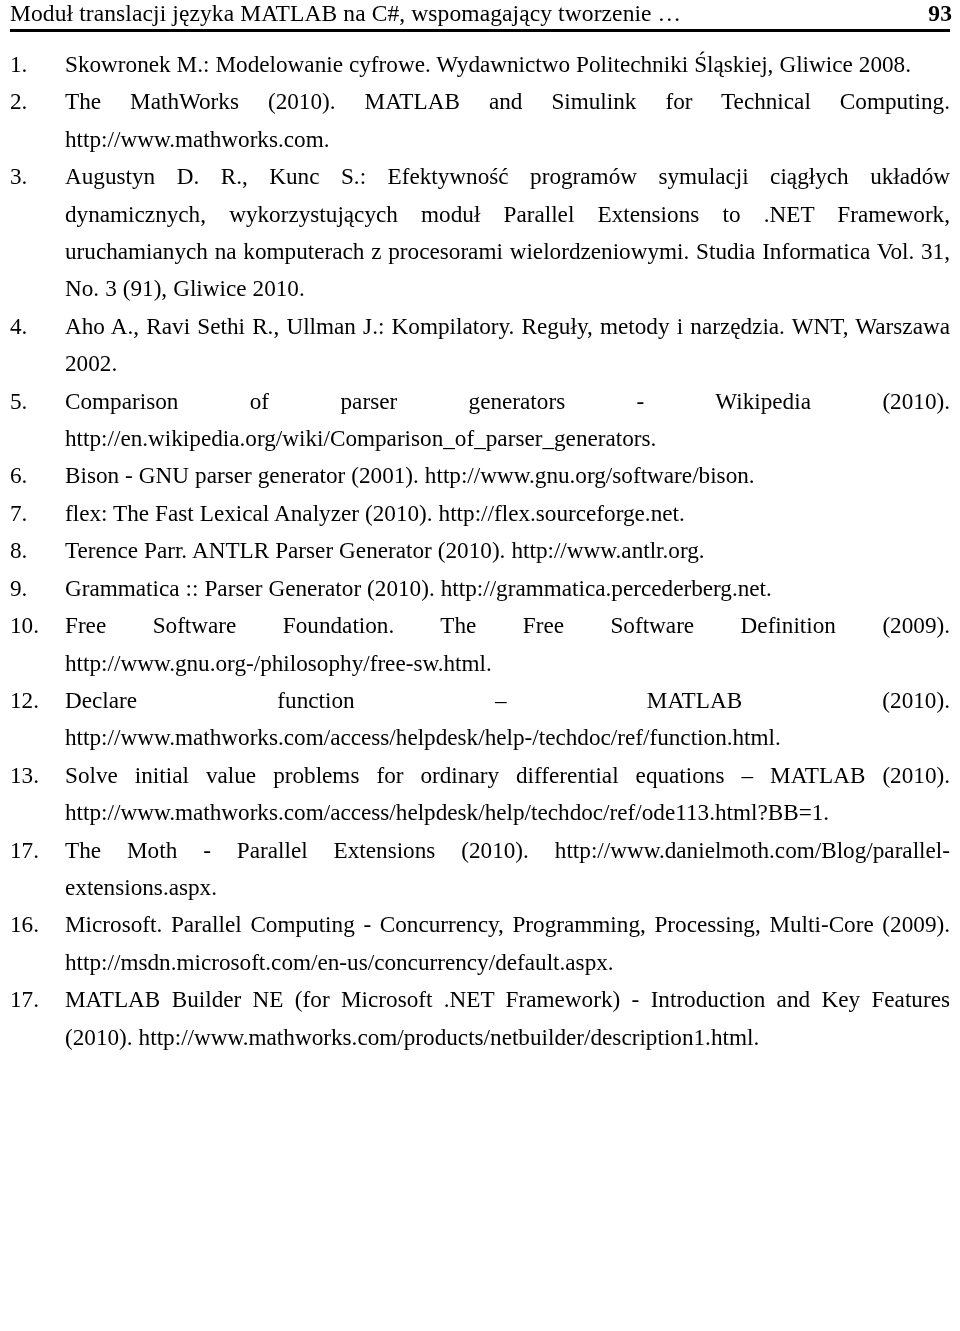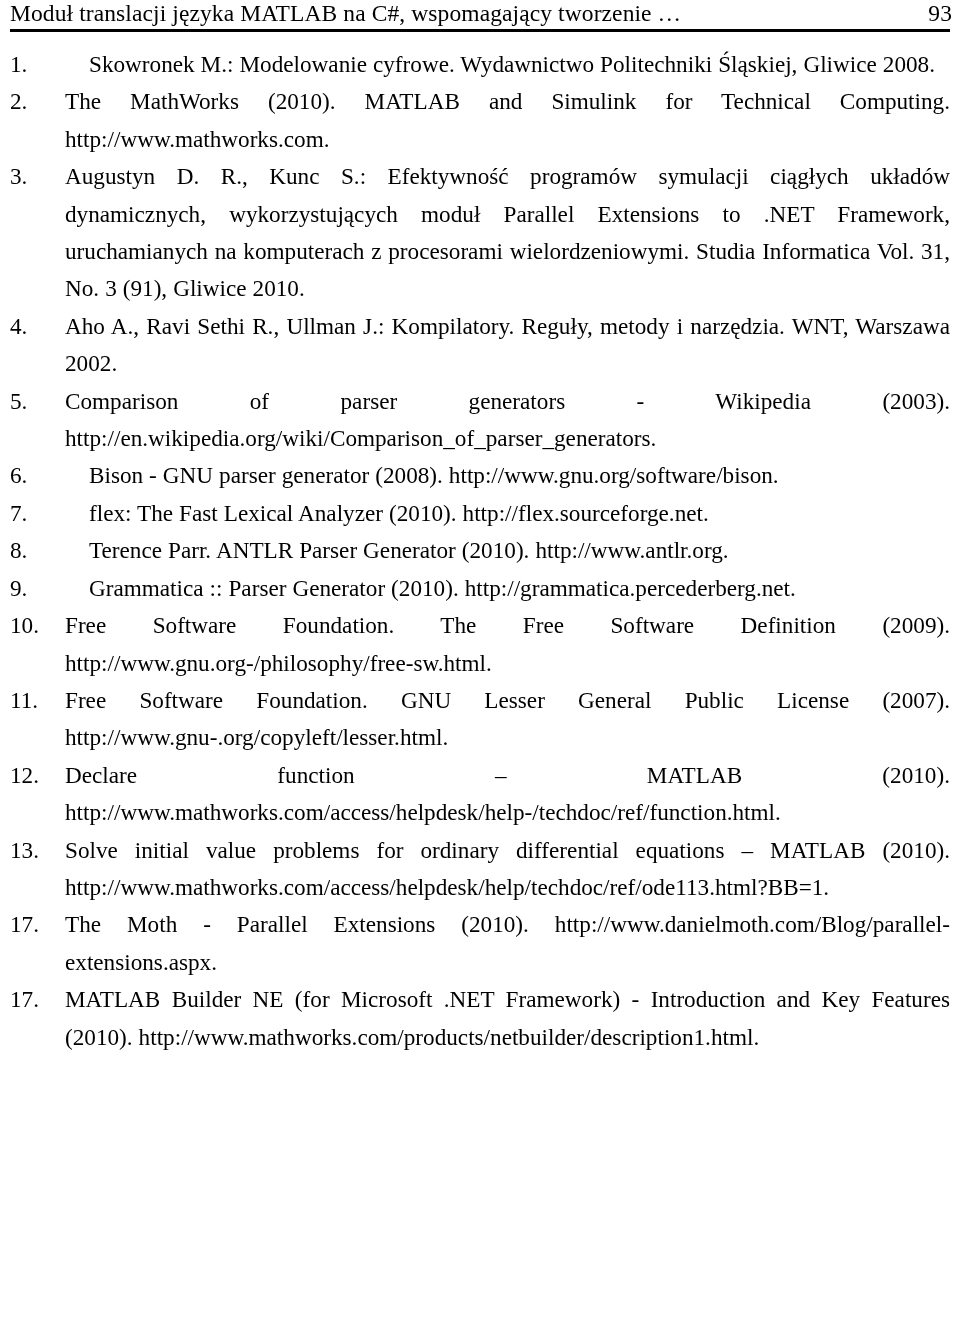--- a/index.html
+++ b/index.html
@@ -32,20 +32,21 @@
     letter-spacing: 0.1px;
     white-space: nowrap;
   }
   .running-head-title {
     flex: 0 1 auto;
     overflow: hidden;
   }
   .running-head-pageno {
     flex: 0 0 auto;
     padding-left: 14px;
+    font-weight: bold;
   }
   .head-rule {
     height: 3px;
     background: #000000;
     margin-top: 2px;
     margin-right: 2px;
   }
 
   
   .section-heading {
@@ -77,21 +78,20 @@
   .biblio-text {
     flex: 1 1 auto;
     text-align: justify;
     text-justify: inter-word;
     hyphens: none;
     word-spacing: 0.2px;
     padding-right: 2px;
   }
   .biblio-text.nojustify {
     text-align: left;
-    margin-left: 24px;
   }
 </style>
 </head>
 <body>
 
 <div class="page">
 
   <div class="running-head">
     <div class="running-head-title">Moduł translacji języka MATLAB na C#, wspomagający tworzenie …</div>
     <div class="running-head-pageno">93</div>
@@ -111,57 +111,57 @@
       <div class="biblio-item">
         <div class="biblio-num">3.</div>
         <div class="biblio-text">Augustyn D. R., Kunc S.: Efektywność programów symulacji ciągłych układów dynamicznych, wykorzystujących moduł Parallel Extensions to .NET Framework, uruchamianych na komputerach z procesorami wielordzeniowymi. Studia Informatica Vol. 31, No. 3 (91), Gliwice 2010.</div>
       </div>
       <div class="biblio-item">
         <div class="biblio-num">4.</div>
         <div class="biblio-text">Aho A., Ravi Sethi R., Ullman J.: Kompilatory. Reguły, metody i narzędzia. WNT, Warszawa 2002.</div>
       </div>
       <div class="biblio-item">
         <div class="biblio-num">5.</div>
-        <div class="biblio-text">Comparison of parser generators - Wikipedia (2003). http://en.wikipedia.org/wiki/Comparison_of_parser_generators.</div>
+        <div class="biblio-text">Comparison of parser generators - Wikipedia (2010). http://en.wikipedia.org/wiki/Comparison_of_parser_generators.</div>
       </div>
       <div class="biblio-item">
         <div class="biblio-num">6.</div>
-        <div class="biblio-text nojustify">Bison - GNU parser generator (2008). http://www.gnu.org/software/bison.</div>
+        <div class="biblio-text nojustify">Bison - GNU parser generator (2001). http://www.gnu.org/software/bison.</div>
       </div>
       <div class="biblio-item">
         <div class="biblio-num">7.</div>
         <div class="biblio-text nojustify">flex: The Fast Lexical Analyzer (2010). http://flex.sourceforge.net.</div>
       </div>
       <div class="biblio-item">
         <div class="biblio-num">8.</div>
         <div class="biblio-text nojustify">Terence Parr. ANTLR Parser Generator (2010). http://www.antlr.org.</div>
       </div>
       <div class="biblio-item">
         <div class="biblio-num">9.</div>
         <div class="biblio-text nojustify">Grammatica :: Parser Generator (2010). http://grammatica.percederberg.net.</div>
       </div>
       <div class="biblio-item">
         <div class="biblio-num">10.</div>
         <div class="biblio-text">Free Software Foundation. The Free Software Definition (2009). http://www.gnu.org-/philosophy/free-sw.html.</div>
       </div>
       <div class="biblio-item">
-        <div class="biblio-num">11.</div>
-        <div class="biblio-text">Free Software Foundation. GNU Lesser General Public License (2007). http://www.gnu-.org/copyleft/lesser.html.</div>
-      </div>
-      <div class="biblio-item">
         <div class="biblio-num">12.</div>
         <div class="biblio-text">Declare function – MATLAB (2010). http://www.mathworks.com/access/helpdesk/help-/techdoc/ref/function.html.</div>
       </div>
       <div class="biblio-item">
         <div class="biblio-num">13.</div>
         <div class="biblio-text">Solve initial value problems for ordinary differential equations – MATLAB (2010). http://www.mathworks.com/access/helpdesk/help/techdoc/ref/ode113.html?BB=1.</div>
       </div>
       <div class="biblio-item">
         <div class="biblio-num">17.</div>
         <div class="biblio-text">The Moth - Parallel Extensions (2010). http://www.danielmoth.com/Blog/parallel-extensions.aspx.</div>
       </div>
       <div class="biblio-item">
+        <div class="biblio-num">16.</div>
+        <div class="biblio-text">Microsoft. Parallel Computing - Concurrency, Programming, Processing, Multi-Core (2009). http://msdn.microsoft.com/en-us/concurrency/default.aspx.</div>
+      </div>
+      <div class="biblio-item">
         <div class="biblio-num">17.</div>
         <div class="biblio-text">MATLAB Builder NE (for Microsoft .NET Framework) - Introduction and Key Features (2010). http://www.mathworks.com/products/netbuilder/description1.html.</div>
       </div>
     </div>
 
 </div>
 
 </body></html>

